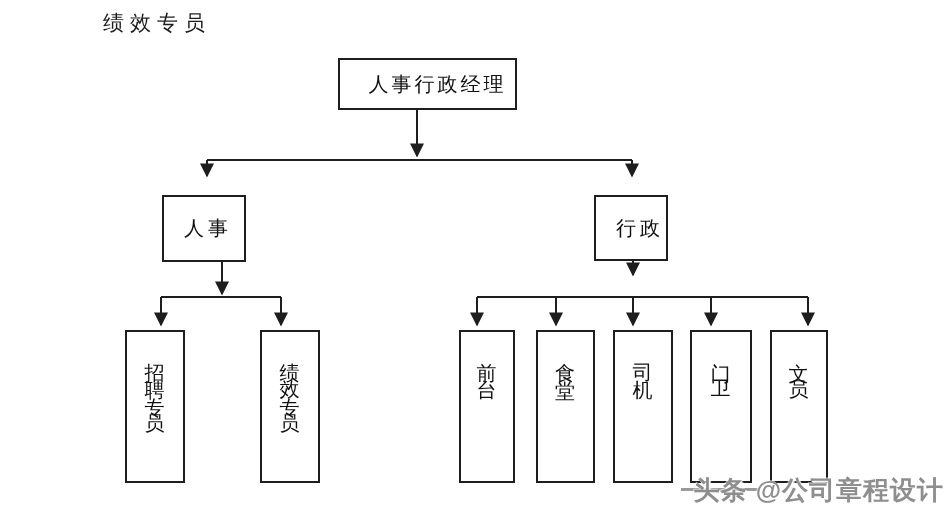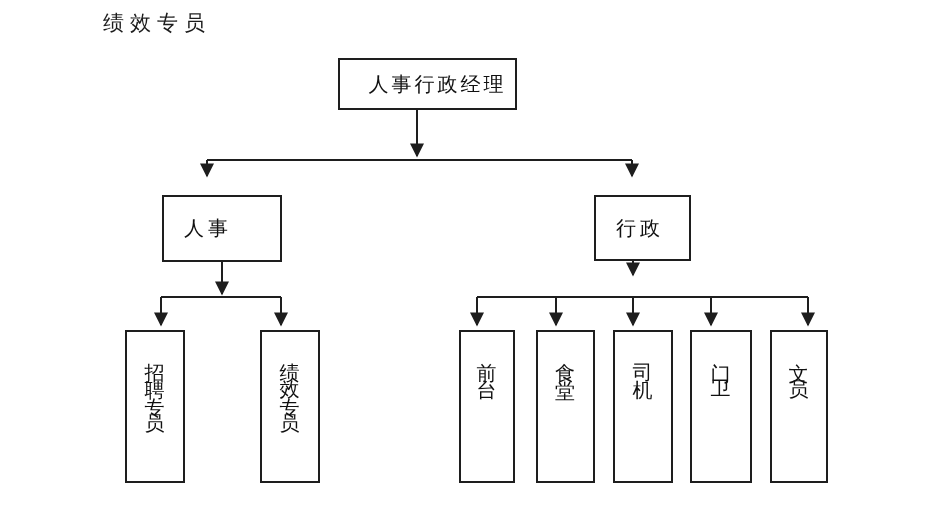--- a/index.html
+++ b/index.html
@@ -19,22 +19,22 @@
   }
   .node.root {
     left:338px; top:58px; width:179px; height:52px;
     display:flex; align-items:center; justify-content:center;
     font-size:20px; letter-spacing:3px;padding-left:20px;
   }
   .node.branch {
     top:195px; height:67px; display:flex; align-items:center;
     padding-left:20px; font-size:20px; letter-spacing:4px;
   }
-  .node.branch.hr    { left:162px; width:120px;text-align:right; }
-  .node.branch.admin { left:594px; width:97px; height:66px; }
+  .node.branch.hr    { left:162px; width:84px;text-align:right; }
+  .node.branch.admin { left:594px; width:74px; height:66px; }
   .node.leaf {
     top:330px; height:153px; display:flex; justify-content:center;
     padding-top:15px;
   }
   .vtext {
     writing-mode:vertical-rl; text-orientation:upright;
     font-size:20px; letter-spacing:17px; line-height:1;
   }
   .leaf.recruit     { left:125px; width:60px; }
   .leaf.performance { left:260px; width:60px; }
@@ -113,15 +113,16 @@
   </div>
   <div class="node leaf guard">
     <span class="vtext">门卫</span>
   </div>
   <div class="node leaf clerk">
     <span class="vtext">文员</span>
   </div>
 
   <div class="watermark">
     <span class="wm-line"></span>
+    <span class="wm-text">头条 @公司章程设计</span>
   </div>
 
 </div>
 
 </body></html>

